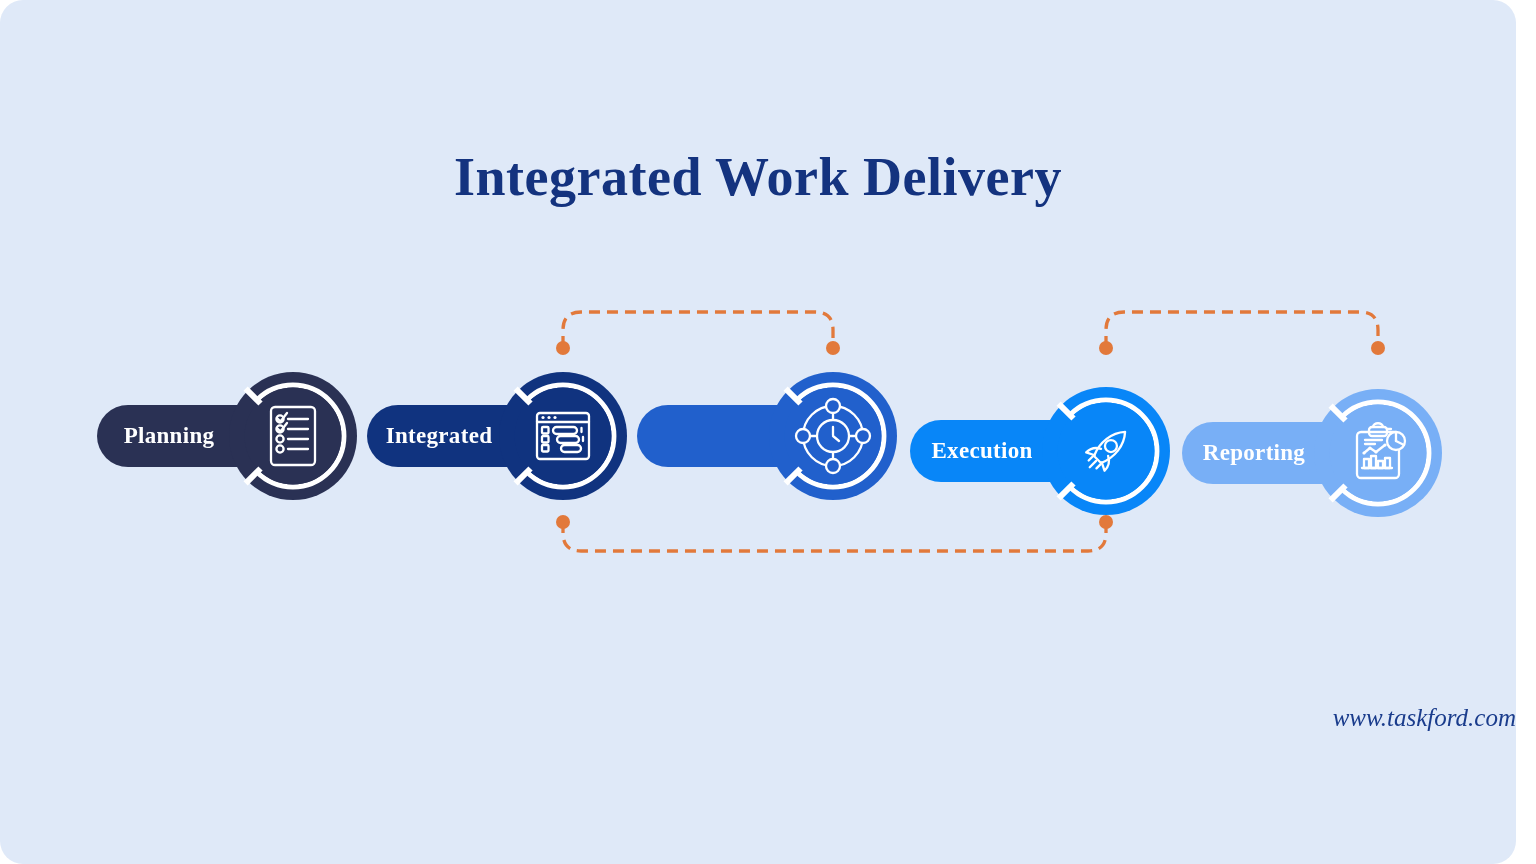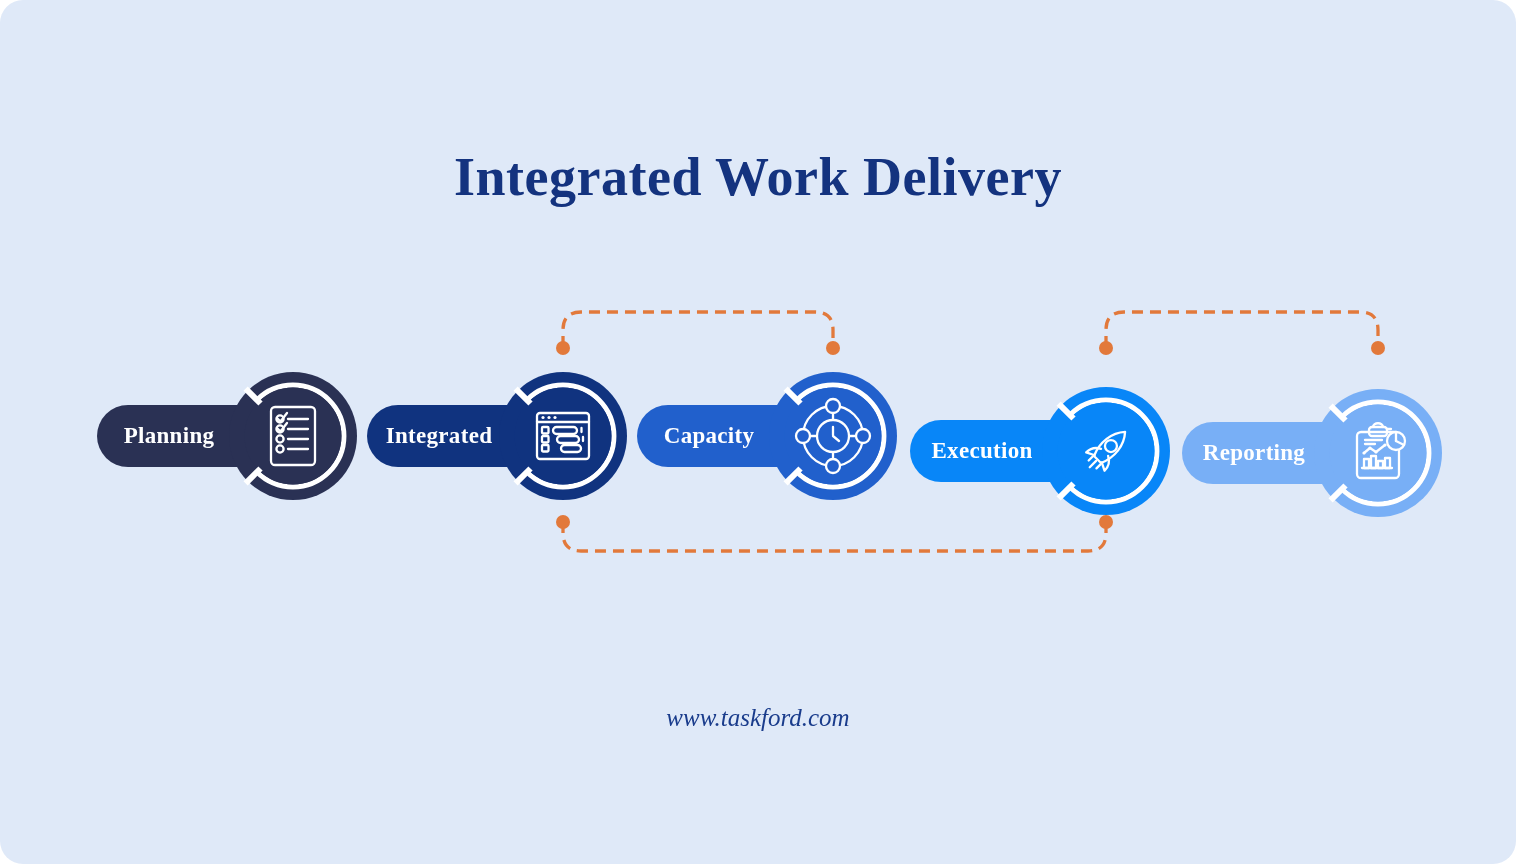--- a/index.html
+++ b/index.html
@@ -16,21 +16,21 @@
     top:146px;left:0;width:100%;
     text-align:center;
     font-size:54px;
     font-weight:bold;
     letter-spacing:.5px;
     color:#14337F;
   }
   .website{
     position:absolute;
     top:704px;left:0;width:100%;
-    text-align:center;
+    text-align:right;
     font-style:italic;
     font-size:25px;
     color:#1A3C8C;
   }
   .connector-layer{
     position:absolute;top:0;left:0;
     z-index:1;
     pointer-events:none;
   }
   .stage{
@@ -150,21 +150,20 @@
         <line x1="-17" y1="0" x2="-24" y2="0"></line>
         <circle cx="0" cy="-30" r="7" fill="#2160CC"></circle>
         <circle cx="30" cy="0" r="7" fill="#2160CC"></circle>
         <circle cx="0" cy="30" r="7" fill="#2160CC"></circle>
         <circle cx="-30" cy="0" r="7" fill="#2160CC"></circle>
         <circle r="16"></circle>
         <line x1="0" y1="-1" x2="0" y2="-9"></line>
         <line x1="0" y1="0" x2="6" y2="5"></line>
       </g>
     </svg>
-    <div class="stage-label">Capacity</div>
   </div>
 
   <div class="stage" style="left:908px;top:376px;">
     <svg width="280" height="150">
       <rect x="2" y="44" width="200" height="62" rx="31" fill="#0886F8"></rect>
       <circle cx="198" cy="75" r="64" fill="#0886F8"></circle>
       <path d="M161.9,38.9 A51,51 0 1,1 161.9,111.1" fill="none" stroke="#FFFFFF" stroke-width="5"></path>
       <circle cx="198" cy="75" r="48.5" fill="#0886F8"></circle>
       <line x1="165.5" y1="42.5" x2="150.6" y2="27.6" stroke="#FFFFFF" stroke-width="6"></line>
       <line x1="165.5" y1="107.5" x2="150.6" y2="122.4" stroke="#FFFFFF" stroke-width="6"></line>

